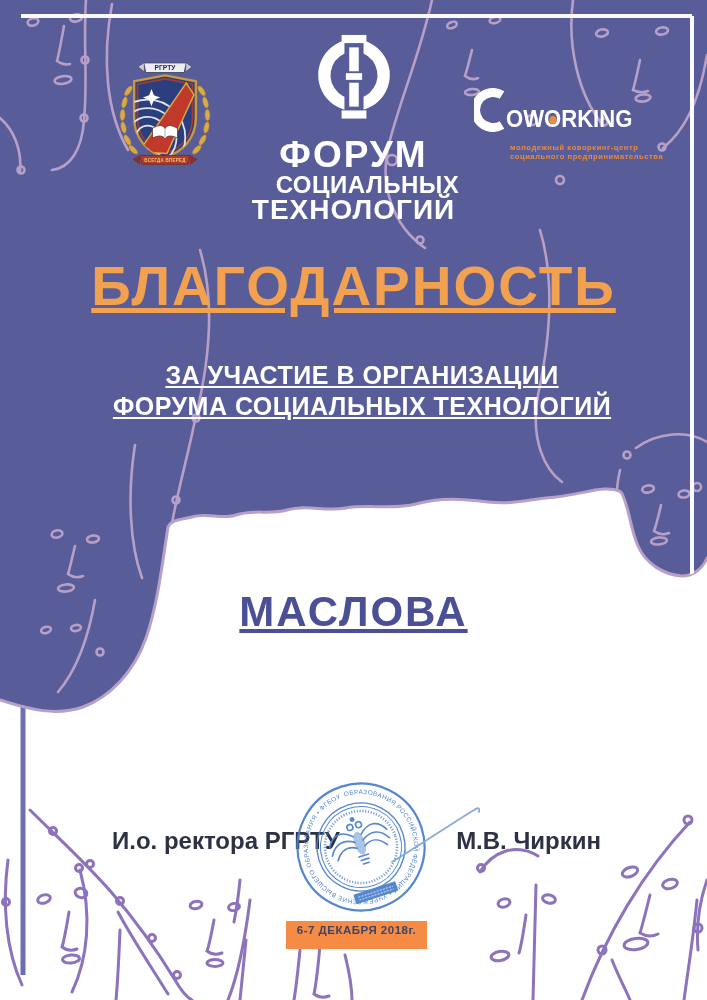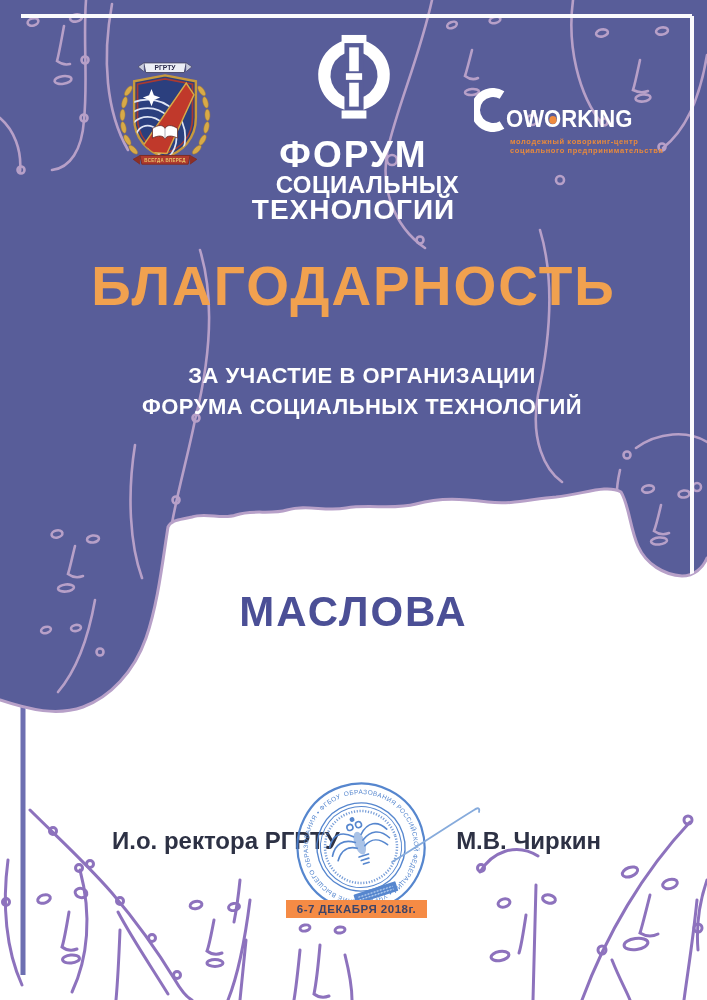--- a/index.html
+++ b/index.html
@@ -3,52 +3,52 @@
 <meta charset="utf-8">
 <style>
   html,body{margin:0;padding:0;background:#ffffff;}
   #cert{
     position:relative;width:707px;height:1000px;overflow:hidden;
     background:#ffffff;font-family:"Liberation Sans",sans-serif;
     -webkit-font-smoothing:antialiased;
   }
   #bg{position:absolute;left:0;top:0;width:707px;height:1000px;}
   .abs{position:absolute;}
-  .ctr{left:0;right:0;text-align:center;}
+  .ctr{left:0;right:0;text-align:center;text-decoration:underline;}
 
   
   #emblem{left:116px;top:60px;width:98px;height:108px;}
 
   
   #forum-logo{left:0;right:0;top:30px;text-align:center;color:#ffffff;}
   #forum-mark{display:block;margin:0 auto;width:86px;height:94px;}
   .forum-l1{font-size:37px;font-weight:bold;letter-spacing:2px;line-height:34px;margin-top:14px;}
   .forum-l2{font-size:24px;font-weight:bold;letter-spacing:0.5px;line-height:25px;padding-left:28px;}
   .forum-l3{font-size:28px;font-weight:bold;letter-spacing:1px;line-height:25px;}
 
   
   #coworking{left:474px;top:88px;width:200px;color:#ffffff;}
   #cw-row{display:flex;align-items:flex-end;}
   #cw-c{width:32px;height:44px;flex:0 0 auto;}
   #cw-word{font-size:24px;font-weight:bold;letter-spacing:0px;line-height:26px;transform:scaleX(0.92);transform-origin:left bottom;white-space:nowrap;}
   .o-dot{position:relative;display:inline-block;}
   .o-dot .dot{position:absolute;left:50%;top:54%;width:8px;height:8px;margin:-4px 0 0 -4px;border-radius:50%;background:#ef8b3f;}
-  #cw-tagline{margin:6px 0 0 36px;color:#e98a3c;font-size:7.5px;font-weight:bold;letter-spacing:0.6px;line-height:8.5px;white-space:nowrap;}
+  #cw-tagline{margin:12px 0 0 36px;color:#e98a3c;font-size:7.5px;font-weight:bold;letter-spacing:0.6px;line-height:8.5px;white-space:nowrap;}
 
   
   #title{top:254px;font-size:55px;font-weight:bold;color:#f1a14f;letter-spacing:2px;}
-  #subtitle{top:360px;font-size:22px;font-weight:bold;color:#ffffff;line-height:31px;letter-spacing:0.5px;padding-left:17px;}
+  #subtitle{top:360px;font-size:25px;font-weight:bold;color:#ffffff;line-height:31px;letter-spacing:0.5px;padding-left:17px;}
   #recipient{top:584px;font-size:42px;font-weight:bold;color:#4b4f96;line-height:56px;letter-spacing:2px;}
 
   
   #sig-row{top:827px;left:0;right:0;display:flex;justify-content:space-between;
     padding:0 106px 0 112px;font-size:24px;font-weight:bold;color:#2d3144;}
   #stamp{left:293px;top:779px;width:136px;height:136px;opacity:0.95;}
   #pen-sig{left:0;top:0;width:707px;height:1000px;pointer-events:none;}
-  #date-badge{left:286px;top:900px;width:141px;height:18px;background:#f58b45;
+  #date-badge{left:286px;top:921px;width:141px;height:28px;background:#f58b45;
     color:#3e4468;font-size:11.5px;font-weight:bold;line-height:18px;text-align:center;letter-spacing:0.5px;}
 </style>
 </head>
 <body>
 
 <div id="cert">
 
   <svg id="bg" viewBox="0 0 707 1000" xmlns="http://www.w3.org/2000/svg">
     <defs>
       <clipPath id="blueClip">

